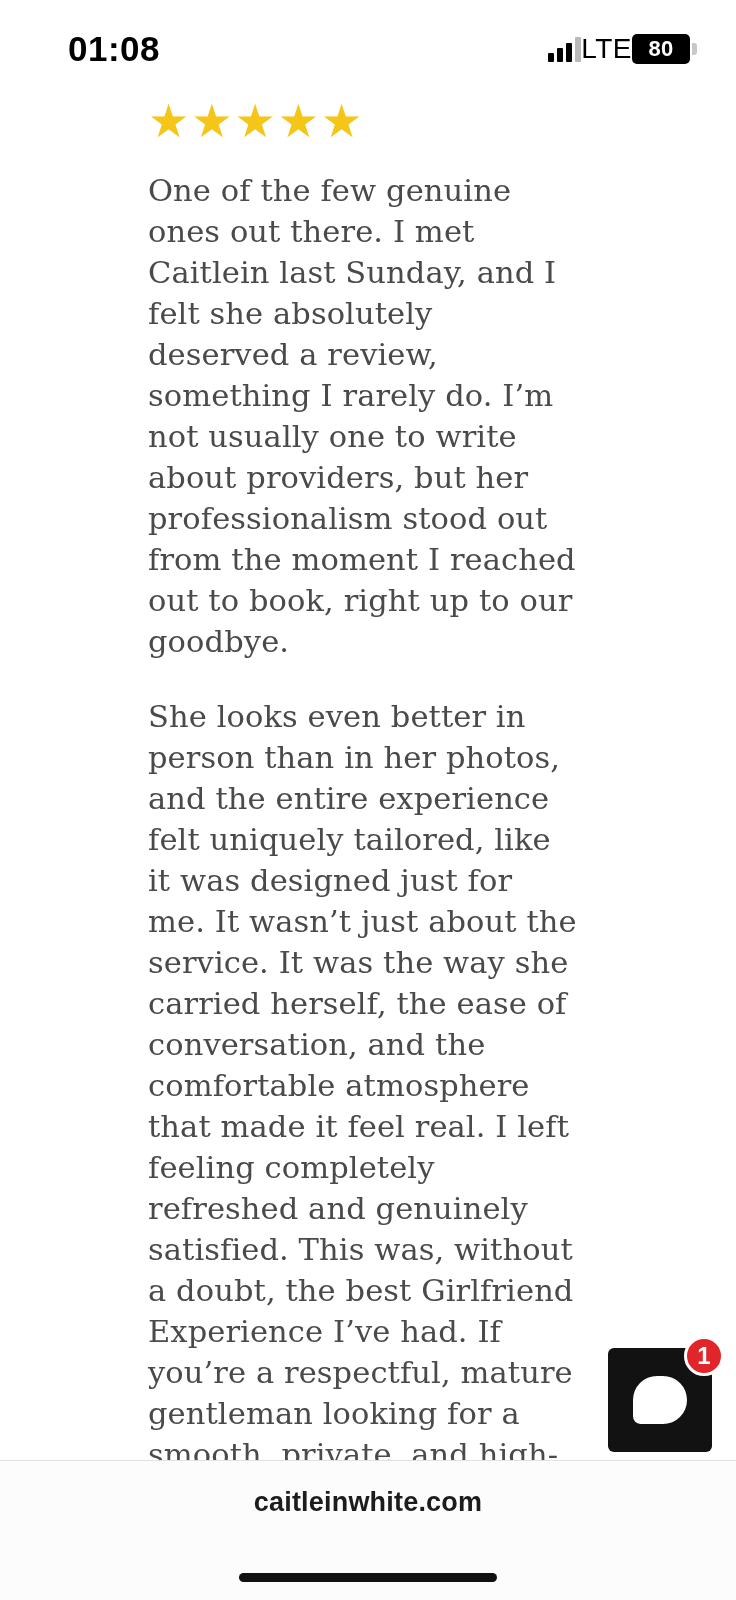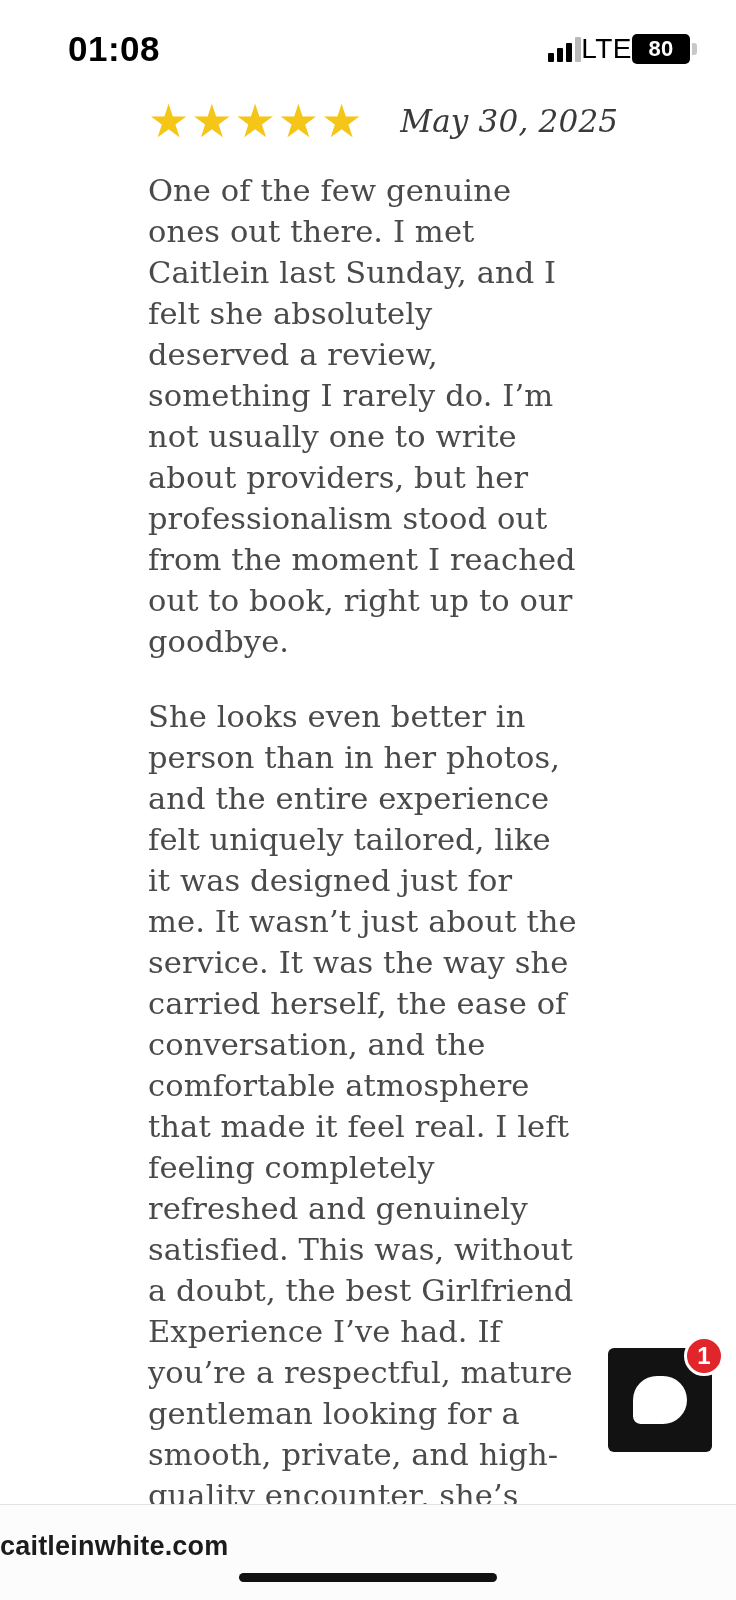--- a/index.html
+++ b/index.html
@@ -171,25 +171,26 @@
     justify-content: center;
     border: 3px solid #ffffff;
   }
 
   
   .browser-bar {
     position: absolute;
     left: 0;
     bottom: 0;
     width: 100%;
-    height: 96px;
+    height: 140px;
     background: #fcfcfc;
     border-top: 1px solid #e2e2e2;
     display: flex;
     flex-direction: column;
+    align-items: center;
   }
   .browser-url {
     margin-top: 26px;
     font-size: 27px;
     font-weight: 600;
     color: #1c1c1c;
     letter-spacing: 0.2px;
   }
   .home-indicator {
     position: absolute;
@@ -221,21 +222,20 @@
         <span class="battery-label">80</span>
         <span class="battery-cap"></span>
       </span>
     </div>
   </div>
 
   <div class="content">
 
     <div class="review-head">
       <div class="stars">★★★★★</div>
-      <div class="review-date">May 30, 2025</div>
     </div>
 
     <div class="review-body">
       <p>One of the few genuine ones out there. I met Caitlein last Sunday, and I felt she absolutely deserved a review, something I rarely do. I’m not usually one to write about providers, but her professionalism stood out from the moment I reached out to book, right up to our goodbye.</p>
       <p>She looks even better in person than in her photos, and the entire experience felt uniquely tailored, like it was designed just for me. It wasn’t just about the service. It was the way she carried herself, the ease of conversation, and the comfortable atmosphere that made it feel real. I left feeling completely refreshed and genuinely satisfied. This was, without a doubt, the best Girlfriend Experience I’ve had. If you’re a respectful, mature gentleman looking for a smooth, private, and high-quality encounter, she’s worth your time. Highly recommended.</p>
     </div>
 
   </div>
 
   <div class="chat-widget">

